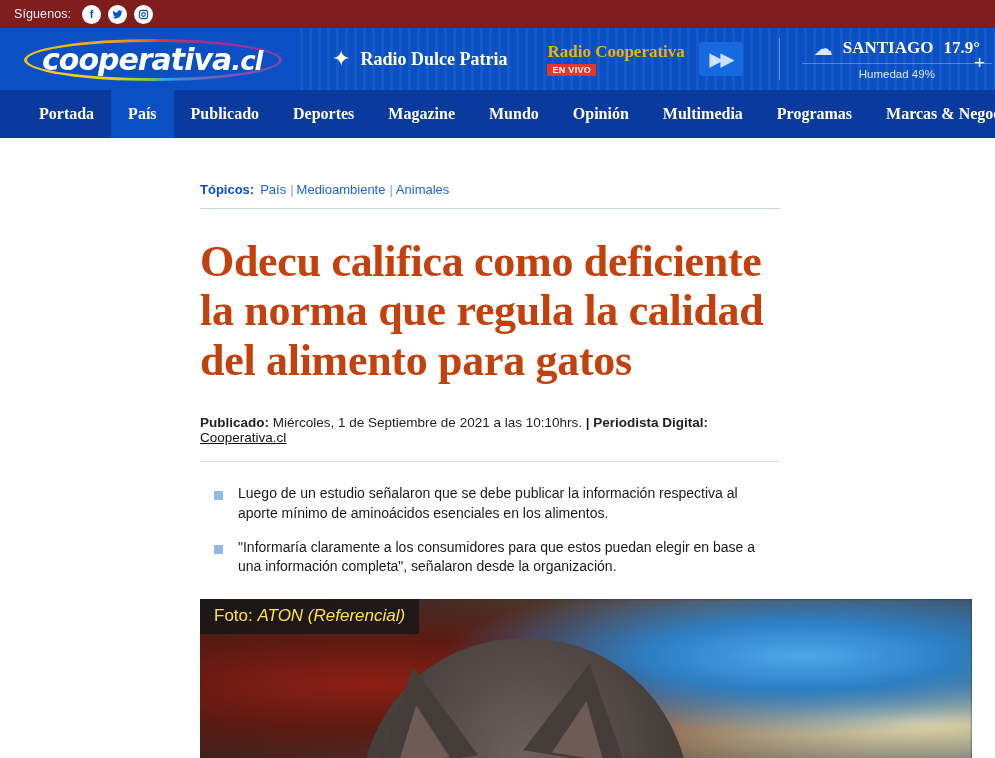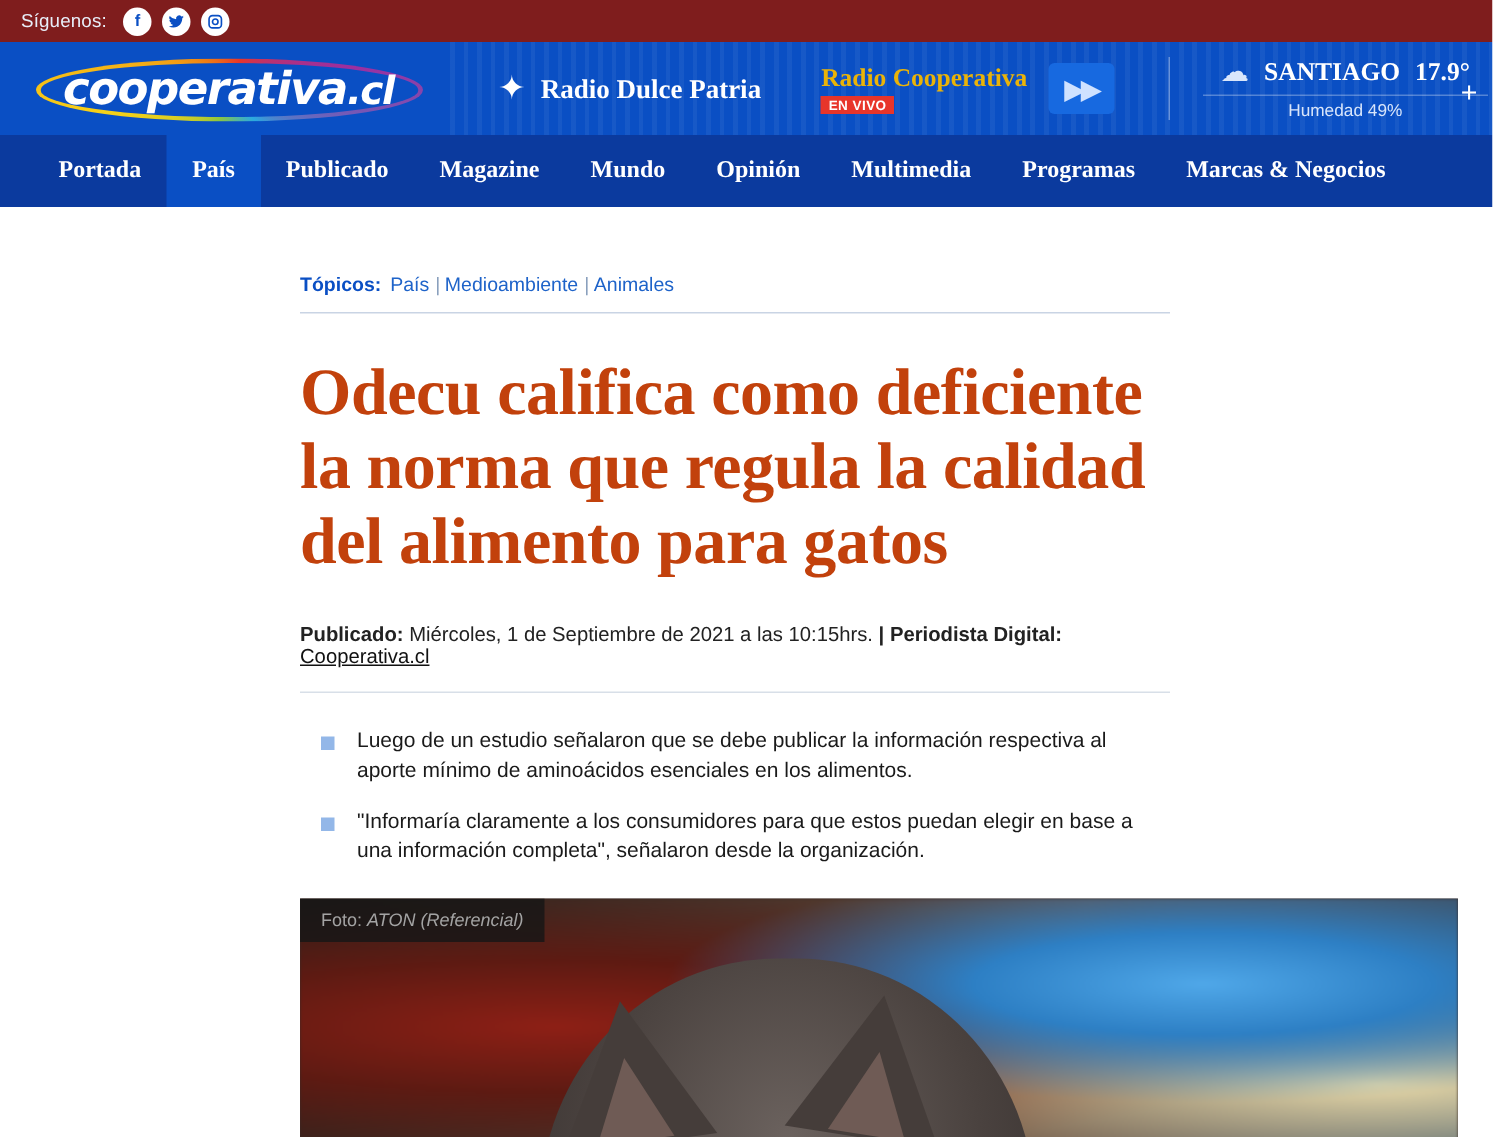--- a/index.html
+++ b/index.html
@@ -290,22 +290,22 @@
     border-right: 26px solid transparent;
     border-bottom: 56px solid #6f5b55;
   }
   .ear-inner.left  { left: 194px; bottom: 28px; transform: rotate(-8deg); }
   .ear-inner.right { left: 356px; bottom: 32px; transform: rotate(9deg); }
 
   .photo-credit {
     position: absolute;
     left: 0; top: 0;
     background: rgba(22,22,22,.82);
-    color: #a3a3a3;
-    font-size: 12px;
+    color: #fde047;
+    font-size: 17px;
     padding: 7px 14px 8px 14px;
   }
   .photo-credit i { font-style: italic; }
 </style>
 </head>
 <body>
 
 <div class="social-bar">
   <span class="follow-label">Síguenos:</span>
   <span class="social-ico">f</span>
@@ -355,20 +355,21 @@
     <div class="weather-hum">Humedad  49%</div>
   </div>
 
   <div class="plus-btn">+</div>
 </div>
 
 <div class="nav">
   <div class="nav-item">Portada</div>
   <div class="nav-item active">País</div>
   <div class="nav-item">Publicado</div>
+  <div class="nav-item">Deportes</div>
   <div class="nav-item">Magazine</div>
   <div class="nav-item">Mundo</div>
   <div class="nav-item">Opinión</div>
   <div class="nav-item">Multimedia</div>
   <div class="nav-item">Programas</div>
   <div class="nav-item">Marcas &amp; Negocios</div>
 </div>
 
 <div class="page">
   <div class="article">
@@ -379,21 +380,21 @@
       <span class="sep">|</span>
       <a href="#">Medioambiente</a>
       <span class="sep">|</span>
       <a href="#">Animales</a>
     </div>
 
     <h1 class="headline">Odecu califica como deficiente la norma que regula la calidad del alimento para gatos</h1>
 
     <div class="byline">
       <b>Publicado:</b>
-      <span>Miércoles, 1 de Septiembre de 2021 a las 10:15hrs.</span>
+      <span>Miércoles, 1 de Septiembre de 2021 a las 10:10hrs.</span>
       <b>| Periodista Digital:</b>
       <a href="#">Cooperativa.cl</a>
     </div>
 
     <ul class="bullets">
       <li>Luego de un estudio señalaron que se debe publicar la información respectiva al aporte mínimo de aminoácidos esenciales en los alimentos.</li>
       <li>"Informaría claramente a los consumidores para que estos puedan elegir en base a una información completa", señalaron desde la organización.</li>
     </ul>
 
     <div class="photo">

